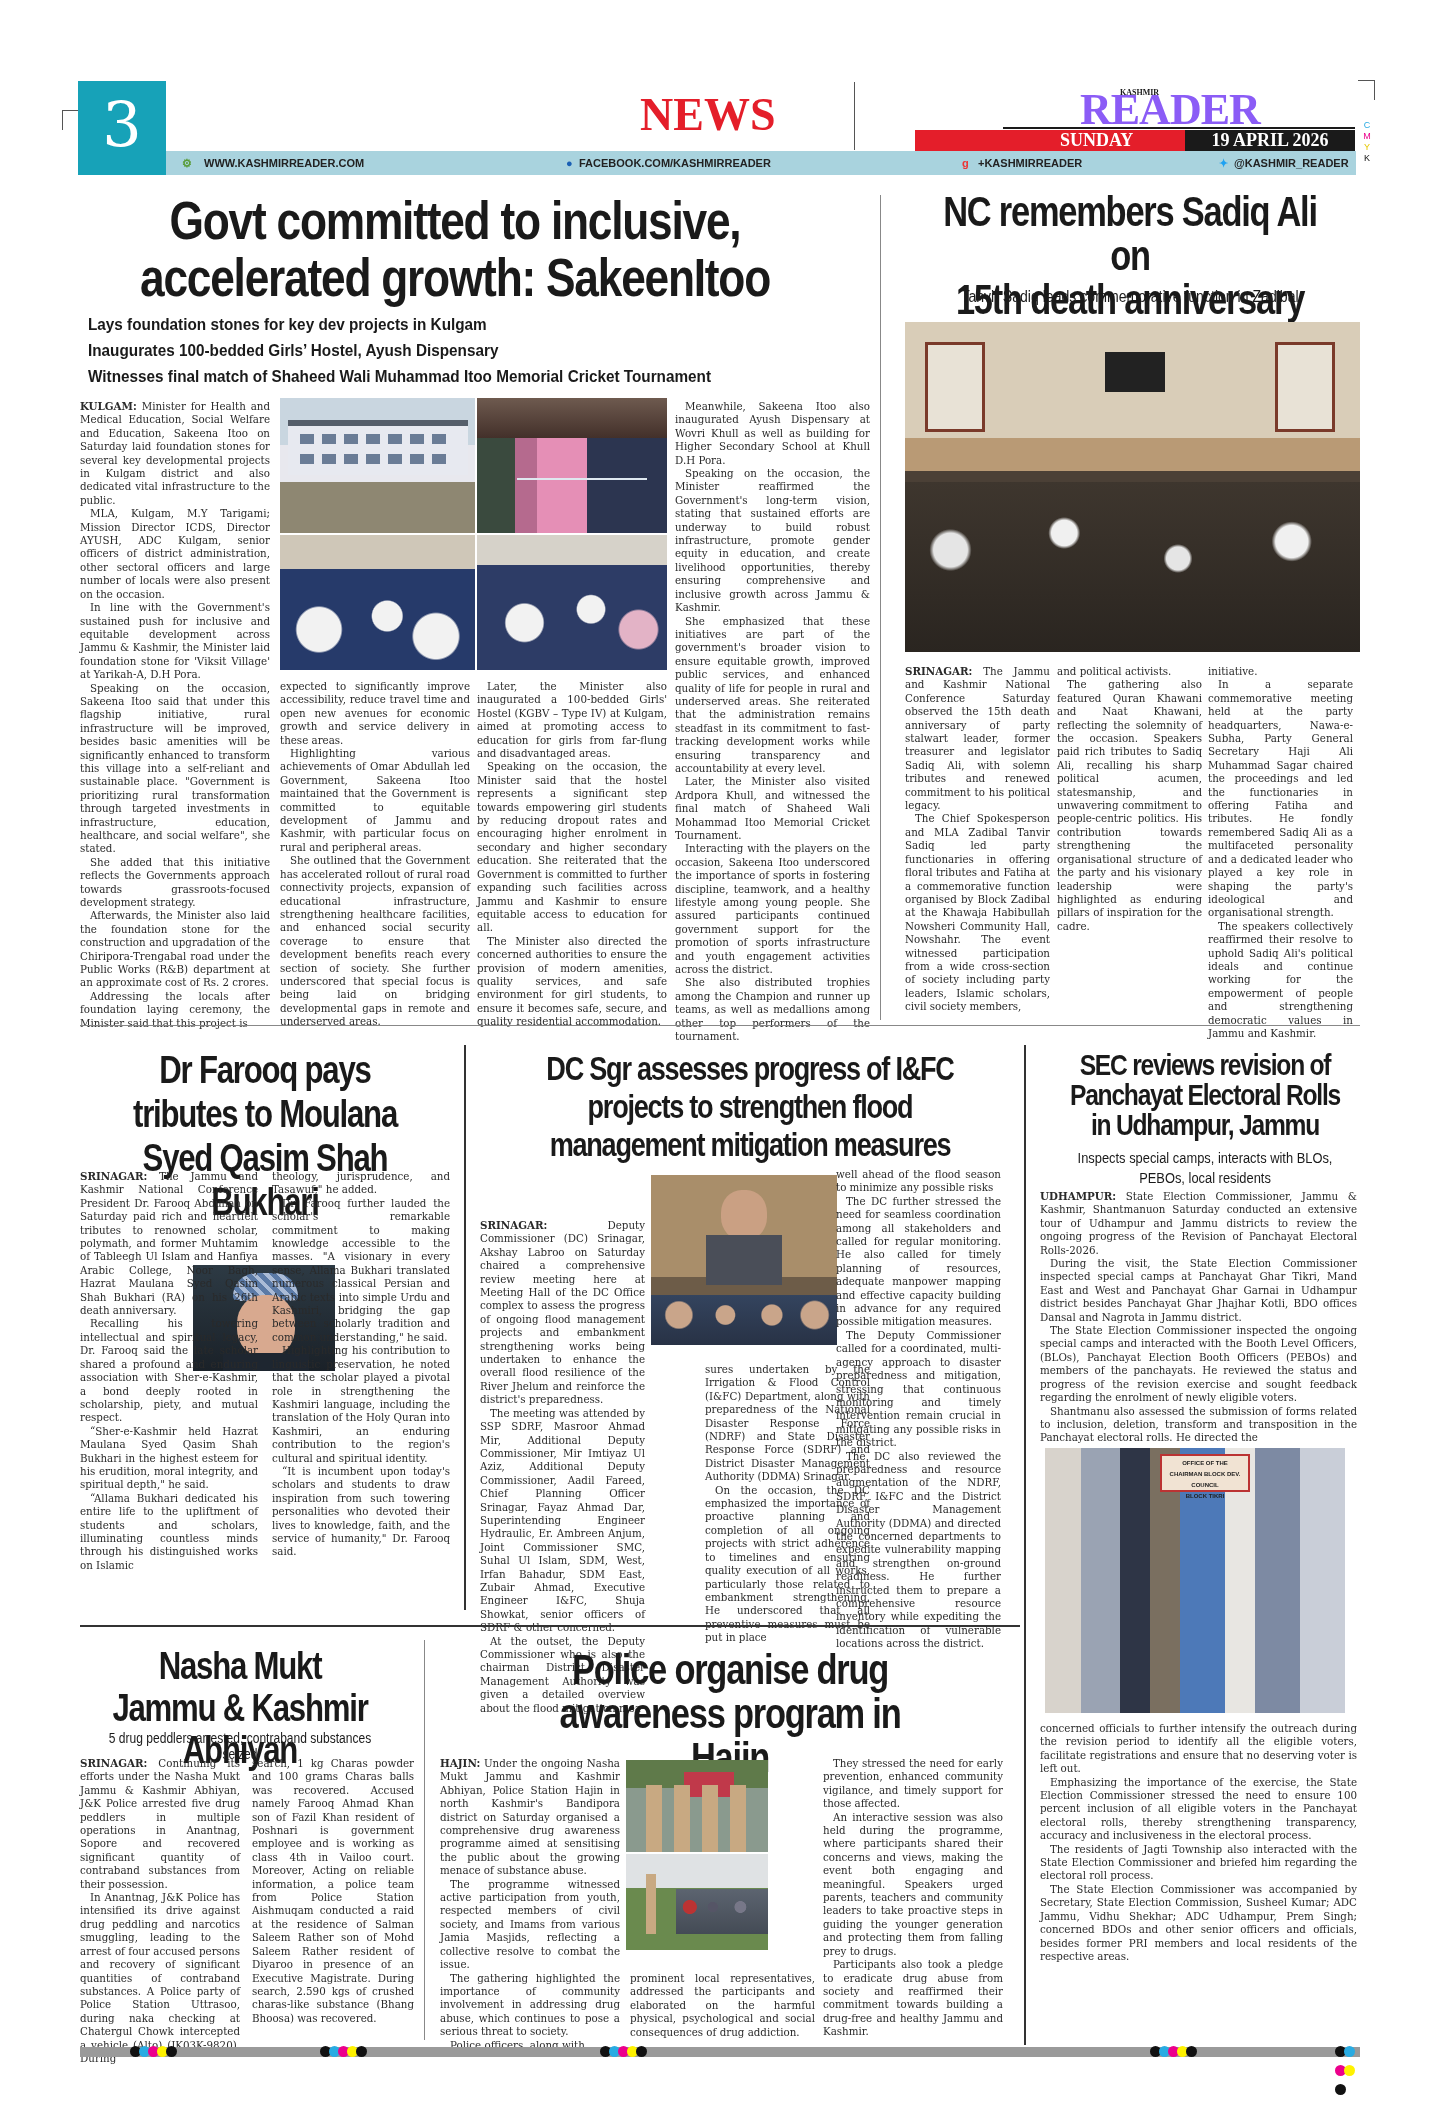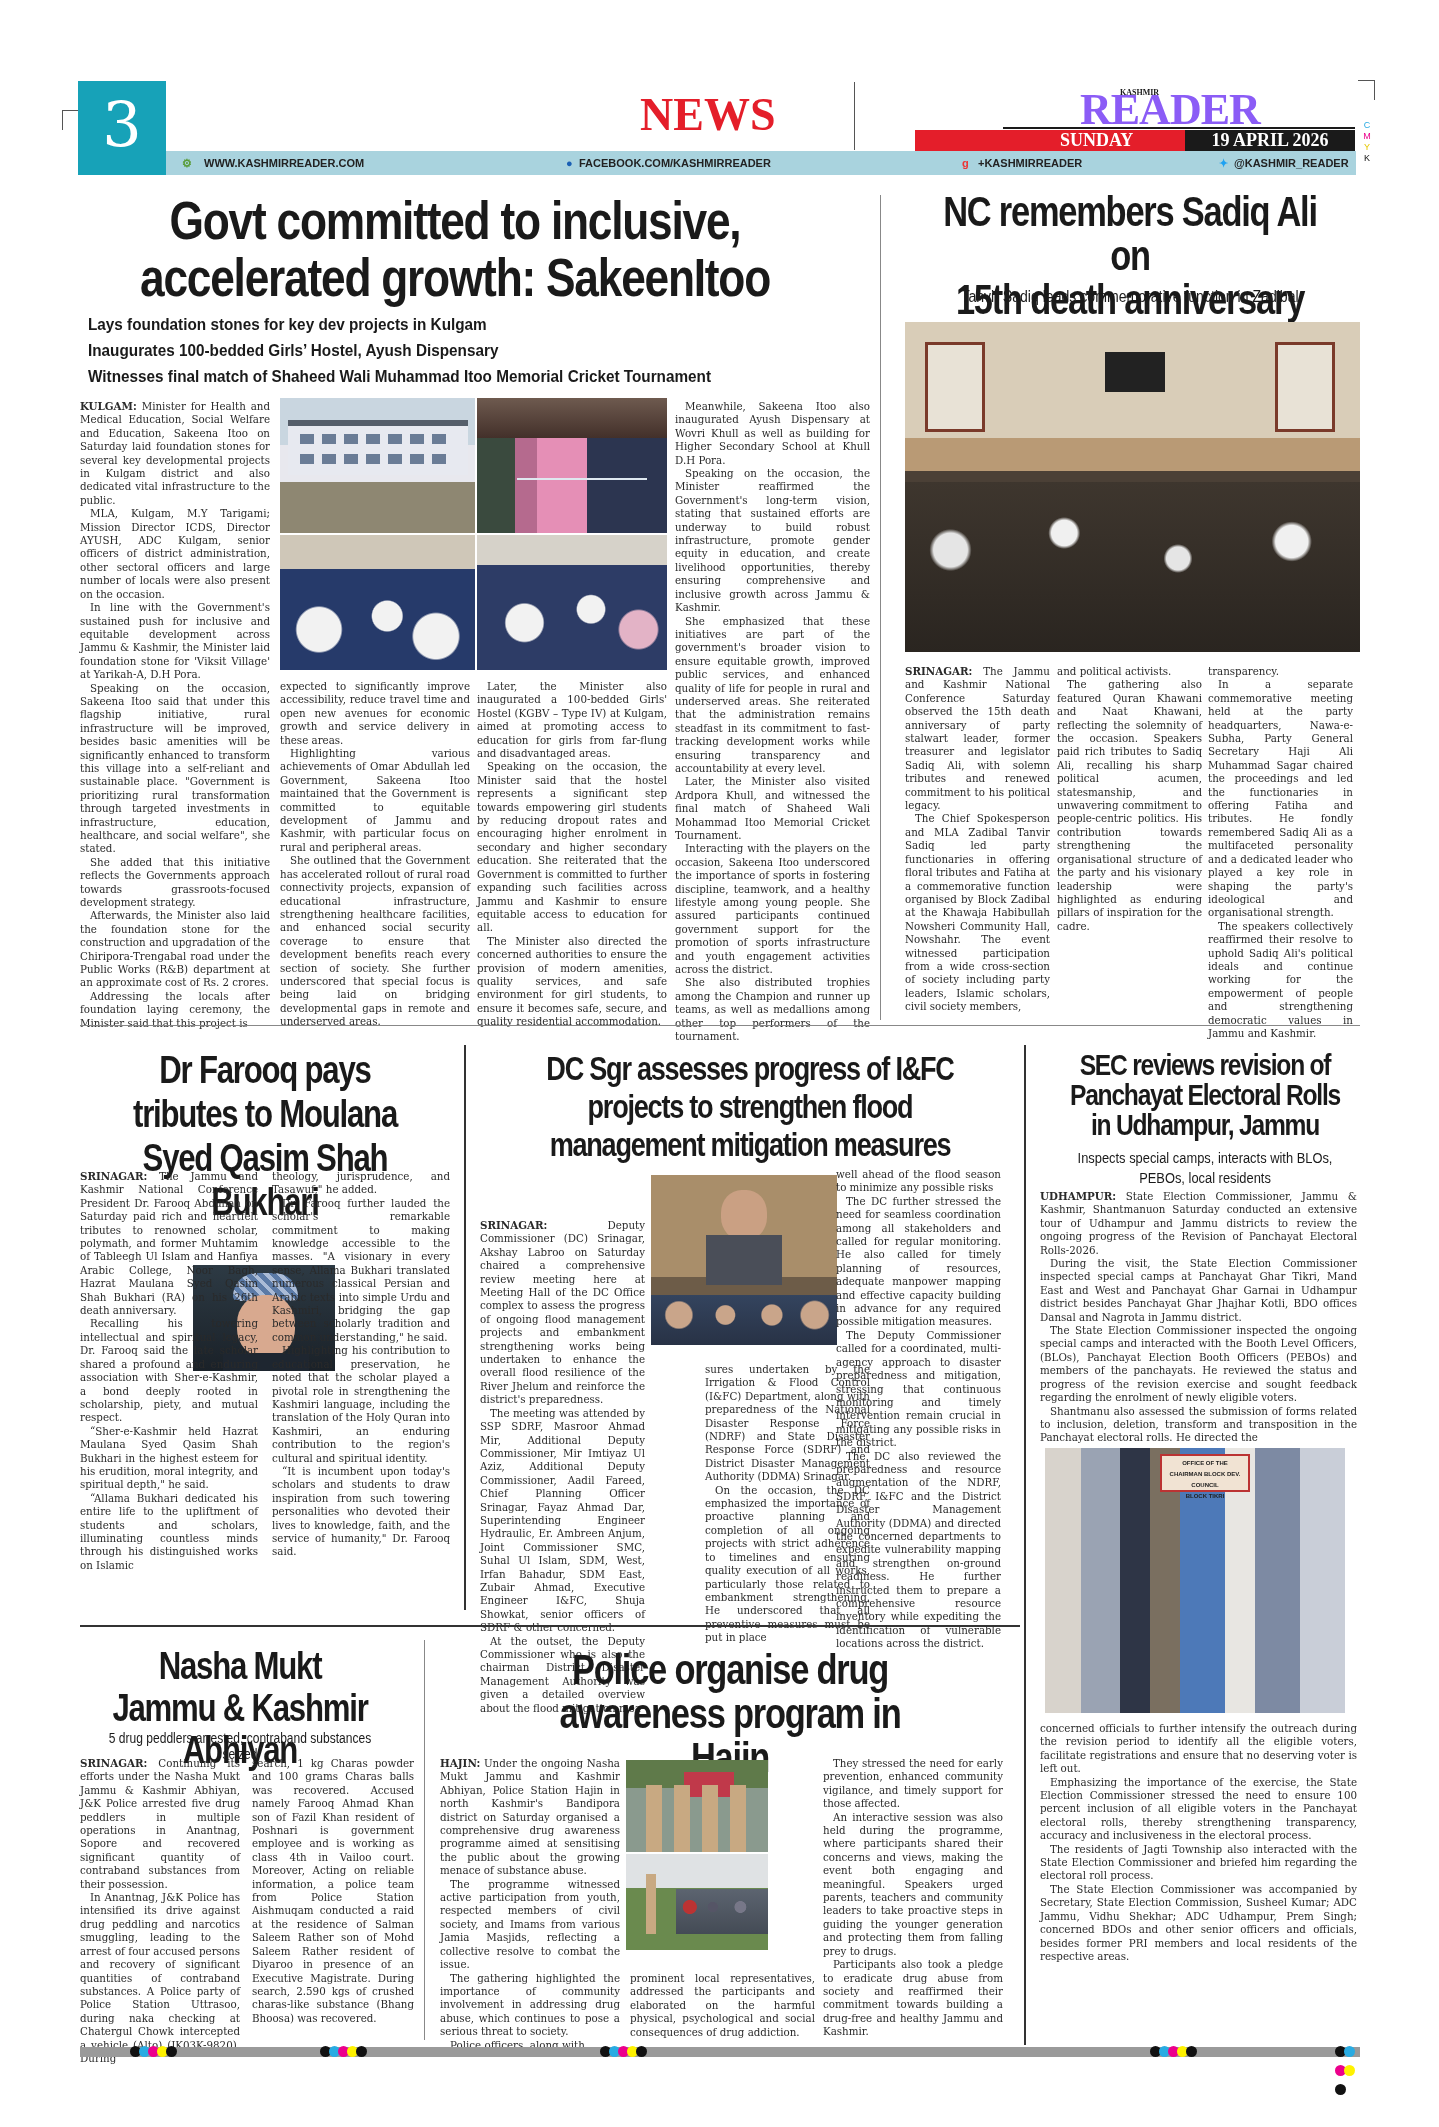--- a/index.html
+++ b/index.html
@@ -138,21 +138,21 @@
   </div>
   <div class="abs body-text" style="left:905px;top:665px;width:145px;">
     <p><span class="dateline">SRINAGAR:</span> <span>The Jammu and Kashmir National Conference Saturday observed the 15th death anniversary of party stalwart leader, former treasurer and legislator Sadiq Ali, with solemn tributes and renewed commitment to his political legacy.</span></p>
     <p>The Chief Spokesperson and MLA Zadibal Tanvir Sadiq led party functionaries in offering floral tributes and Fatiha at a commemorative function organised by Block Zadibal at the Khawaja Habibullah Nowsheri Community Hall, Nowshahr. The event witnessed participation from a wide cross-section of society including party leaders, Islamic scholars, civil society members,</p>
   </div>
   <div class="abs body-text" style="left:1057px;top:665px;width:145px;">
     <p style="text-indent:0">and political activists.</p>
     <p>The gathering also featured Quran Khawani and Naat Khawani, reflecting the solemnity of the occasion. Speakers paid rich tributes to Sadiq Ali, recalling his sharp political acumen, statesmanship, and unwavering commitment to people-centric politics. His contribution towards strengthening the organisational structure of the party and his visionary leadership were highlighted as enduring pillars of inspiration for the cadre.</p>
   </div>
   <div class="abs body-text" style="left:1208px;top:665px;width:145px;">
-    <p style="text-indent:0">transparency.</p>
+    <p style="text-indent:0">initiative.</p>
     <p>In a separate commemorative meeting held at the party headquarters, Nawa-e-Subha, Party General Secretary Haji Ali Muhammad Sagar chaired the proceedings and led the functionaries in offering Fatiha and tributes. He fondly remembered Sadiq Ali as a multifaceted personality and a dedicated leader who played a key role in shaping the party's ideological and organisational strength.</p>
     <p>The speakers collectively reaffirmed their resolve to uphold Sadiq Ali's political ideals and continue working for the empowerment of people and strengthening democratic values in Jammu and Kashmir.</p>
   </div>
 </section>
 
 <div class="rule-h" style="left:80px;top:1025px;width:1280px;height:1px;background:#888;"></div>
 
 <section>
   <div class="abs head-font" style="left:70px;width:390px;top:1048px;font-size:38px;line-height:44px;">Dr Farooq pays tributes to Moulana Syed Qasim Shah Bukhari</div>
   <div class="photo" style="left:193px;top:1265px;width:142px;height:106px;background:linear-gradient(#2d3a44,#1a2128);">
@@ -162,21 +162,21 @@
   </div>
   <div class="abs body-text" style="left:80px;top:1170px;width:178px;">
     <p><span class="dateline">SRINAGAR:</span> <span>The Jammu and Kashmir National Conference President Dr. Farooq Abdullah on Saturday paid rich and heartfelt tributes to renowned scholar, polymath, and former Muhtamim of Tableegh Ul Islam and Hanfiya Arabic College, Noor Bagh, Hazrat Maulana Syed Qasim Shah Bukhari (RA) on his 26th death anniversary.</span></p>
     <p>Recalling his towering intellectual and spiritual legacy, Dr. Farooq said the late scholar shared a profound and enduring association with Sher-e-Kashmir, a bond deeply rooted in scholarship, piety, and mutual respect.</p>
     <p>“Sher-e-Kashmir held Hazrat Maulana Syed Qasim Shah Bukhari in the highest esteem for his erudition, moral integrity, and spiritual depth," he said.</p>
     <p>“Allama Bukhari dedicated his entire life to the upliftment of students and scholars, illuminating countless minds through his distinguished works on Islamic</p>
   </div>
   <div class="abs body-text" style="left:272px;top:1170px;width:178px;">
     <p style="text-indent:0">theology, jurisprudence, and Tasawuf," he added.</p>
     <p>Dr. Farooq further lauded the scholar's remarkable commitment to making knowledge accessible to the masses. "A visionary in every sense, Allama Bukhari translated numerous classical Persian and Arabic texts into simple Urdu and Kashmiri, bridging the gap between scholarly tradition and common understanding," he said.</p>
-    <p>Highlighting his contribution to educational preservation, he noted that the scholar played a pivotal role in strengthening the Kashmiri language, including the translation of the Holy Quran into Kashmiri, an enduring contribution to the region's cultural and spiritual identity.</p>
+    <p>Highlighting his contribution to linguistic preservation, he noted that the scholar played a pivotal role in strengthening the Kashmiri language, including the translation of the Holy Quran into Kashmiri, an enduring contribution to the region's cultural and spiritual identity.</p>
     <p>“It is incumbent upon today's scholars and students to draw inspiration from such towering personalities who devoted their lives to knowledge, faith, and the service of humanity," Dr. Farooq said.</p>
   </div>
 </section>
 
 <div class="rule-v" style="left:464px;top:1045px;height:565px;"></div>
 
 <section>
   <div class="abs head-font" style="left:480px;width:540px;top:1050px;font-size:33px;line-height:38px;">DC Sgr assesses progress of I&amp;FC projects to strengthen flood management mitigation measures</div>
   <div class="photo" style="left:651px;top:1175px;width:186px;height:170px;background:linear-gradient(#a98e6a 0 60%,#6d5c48 60% 100%);">
     <div style="position:absolute;left:70px;top:15px;width:46px;height:50px;border-radius:45%;background:#caa083;"></div>

